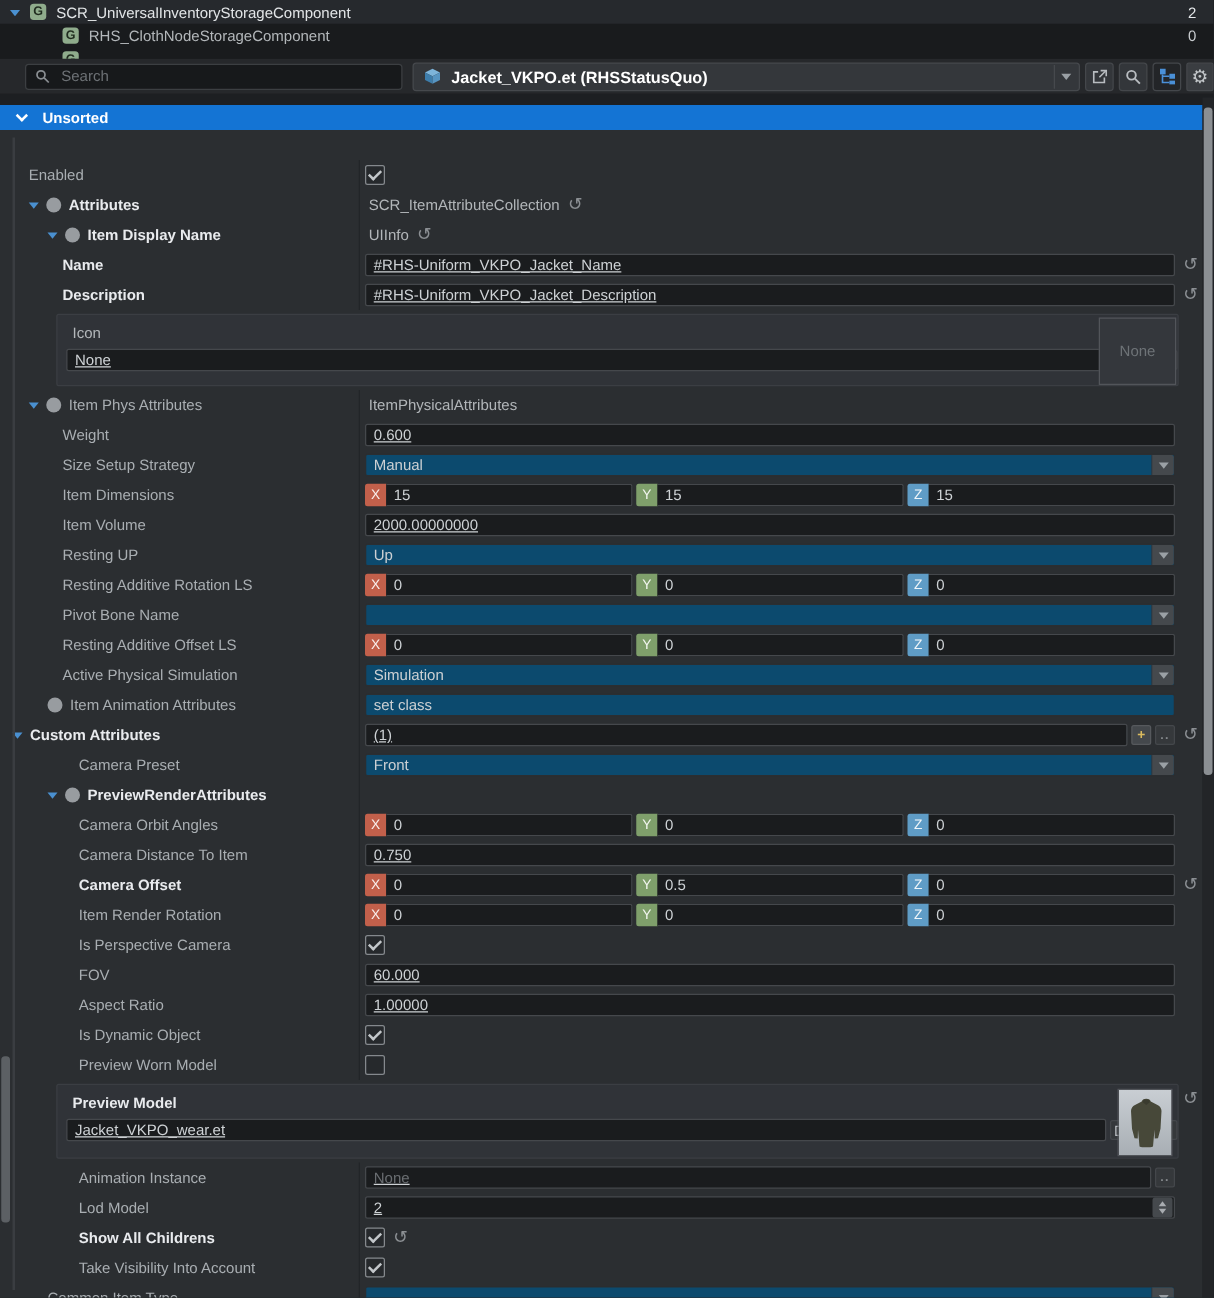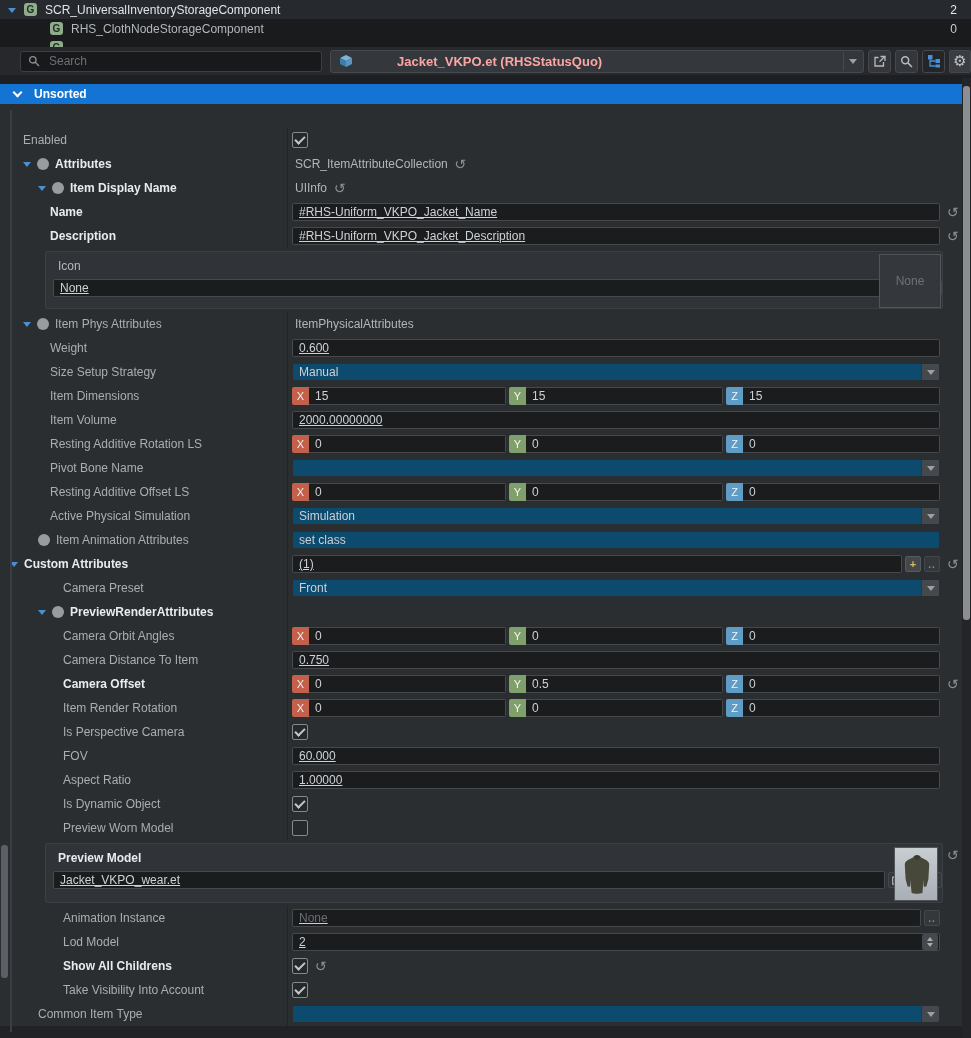--- a/index.html
+++ b/index.html
@@ -124,21 +124,21 @@
       <line x1="7.3" y1="7.3" x2="11" y2="11" stroke="#8a8e92" stroke-width="1.4"></line>
     </svg>
     <input placeholder="Search" style="">
   </div>
   <div class="resource">
     <svg width="14" height="14" viewBox="0 0 14 14">
       <polygon points="7,1 13,4 7,7 1,4" fill="#7db4da"></polygon>
       <polygon points="1,4 7,7 7,13 1,10" fill="#3d7dab"></polygon>
       <polygon points="13,4 7,7 7,13 13,10" fill="#5795c2"></polygon>
     </svg>
-    <span class="rlabel res-text" style="color: #fca5a5; margin-left: 36px;">Jacket_VKPO.et (RHSStatusQuo)</span>
+    <span class="rlabel res-text" style="color: #ffffff;">Jacket_VKPO.et (RHSStatusQuo)</span>
     <span class="res-dd">
         <span class="dd-tri"></span>
       </span>
   </div>
   <div class="tbtn">
     <svg width="13" height="13" viewBox="0 0 13 13">
       <path d="M5.5 2.5H2v8.5h8.5V7" fill="none" stroke="#b8bcc0" stroke-width="1.3"></path>
       <path d="M7.5 1.5H12V6" fill="none" stroke="#b8bcc0" stroke-width="1.3"></path>
       <line x1="11.5" y1="1.8" x2="6.5" y2="6.8" stroke="#b8bcc0" stroke-width="1.3"></line>
     </svg>
@@ -300,20 +300,34 @@
         <div class="reset-slot"></div>
       </div>
     </div>
     <div class="row">
       <div class="cell-label p50">
         <span class="lbl">Item Volume</span>
       </div>
       <div class="cell-value">
         <div class="ibox">
           <span>2000.00000000</span>
+        </div>
+        <div class="reset-slot"></div>
+      </div>
+    </div>
+    <div class="row">
+      <div class="cell-label p50">
+        <span class="lbl">Resting UP</span>
+      </div>
+      <div class="cell-value">
+        <div class="dropdown">
+          <span>Up</span>
+          <span class="dd-box">
+            <span class="dd-tri"></span>
+          </span>
         </div>
         <div class="reset-slot"></div>
       </div>
     </div>
     <div class="row">
       <div class="cell-label p50">
         <span class="lbl">Resting Additive Rotation LS</span>
       </div>
       <div class="cell-value">
         <div class="axis">

